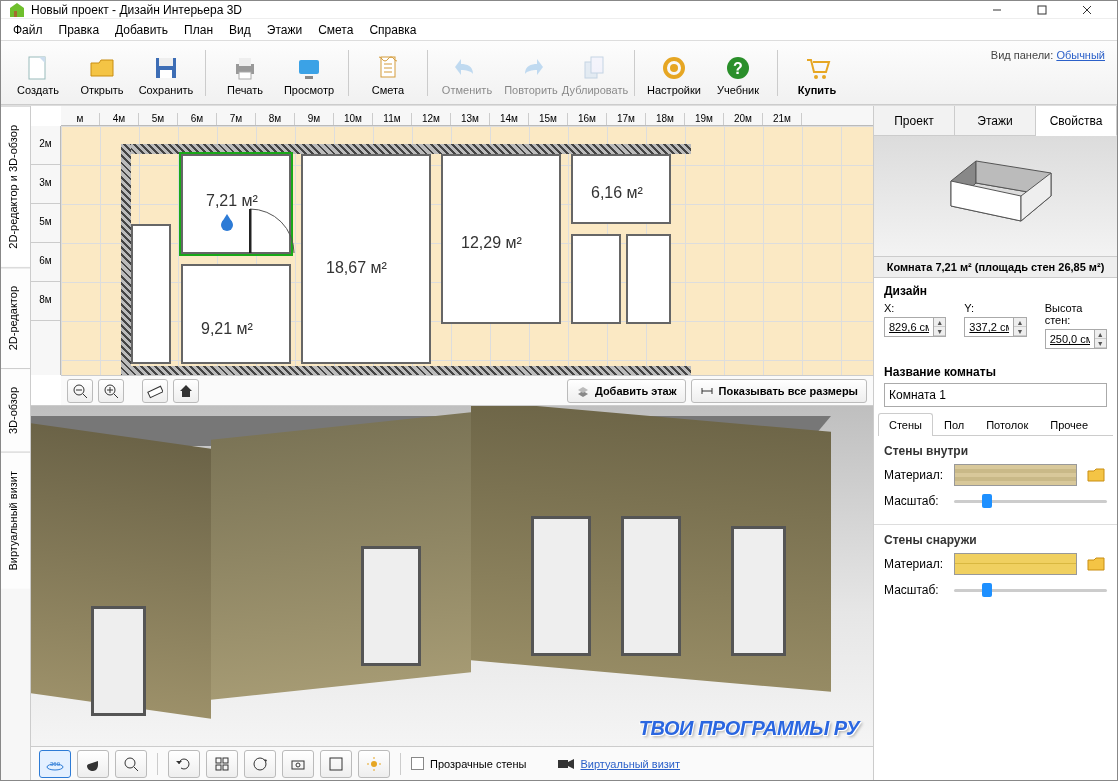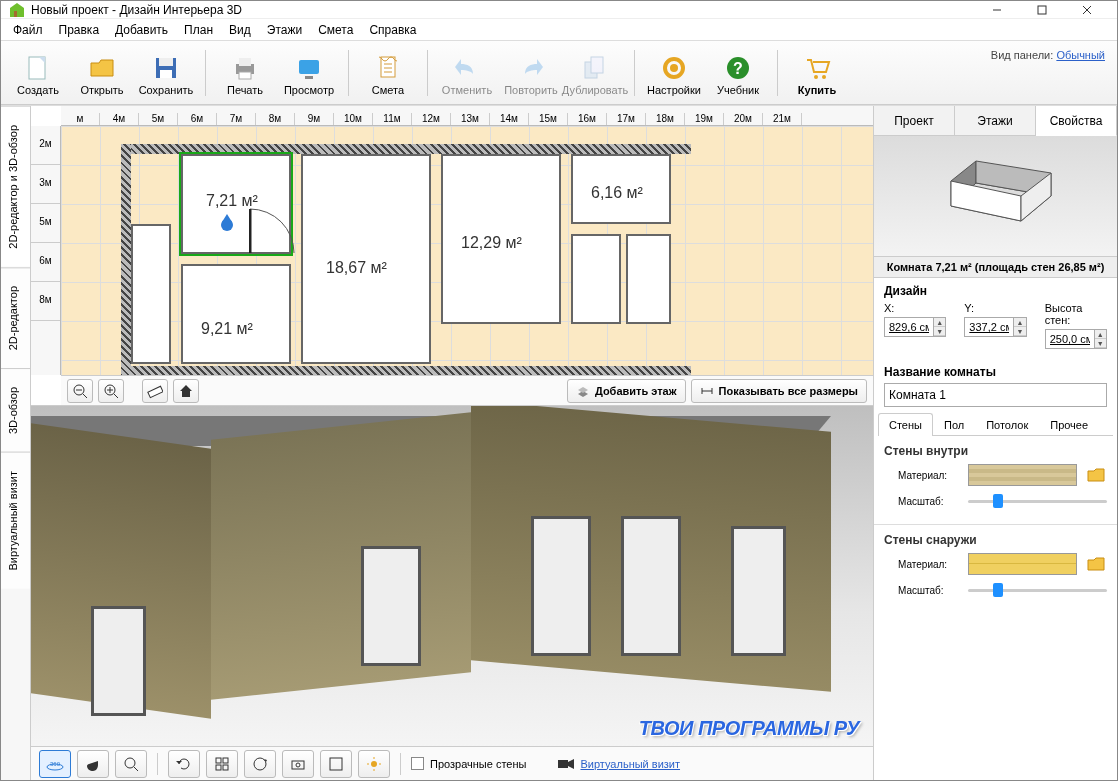--- a/index.html
+++ b/index.html
@@ -70,21 +70,21 @@
 .spin input{border:none;width:100%;padding:3px 4px;font-size:11px;outline:none;text-decoration:underline;}
 .spin .spins{width:16px;background:#eee;display:flex;flex-direction:column;border-left:1px solid #aaa;}
 .spin .spins div{flex:1;display:flex;align-items:center;justify-content:center;font-size:7px;color:#555;border-bottom:1px solid #ccc;}
 .namefield{border:1px solid #aaa;width:100%;padding:4px;font-size:12px;}
 .subtabs{display:flex;border-bottom:1px solid #ccc;margin:0 4px;}
 .subtab{padding:5px 10px;font-size:11px;border:1px solid transparent;border-bottom:none;border-radius:3px 3px 0 0;margin-bottom:-1px;}
 .subtab.active{border-color:#ccc;background:#fff;}
 .matgroup{padding:8px 10px;border-bottom:1px solid #ddd;}
 .matgroup .title{font-weight:bold;color:#333;margin-bottom:6px;font-size:12px;}
 .matrow{display:flex;align-items:center;gap:8px;margin-bottom:6px;}
-.matrow label{width:62px;font-size:10px;margin-left:14px;}
+.matrow label{width:62px;font-size:12px;}
 .swatch{flex:1;height:22px;border:1px solid #999;}
 .swatch.inner{background:repeating-linear-gradient(0deg,#d8c89a 0,#d8c89a 4px,#c9b988 4px,#c9b988 8px);}
 .swatch.outer{background:repeating-linear-gradient(0deg,#f0d060 0,#f0d060 10px,#d9b840 10px,#d9b840 11px),repeating-linear-gradient(90deg,transparent 0,transparent 30px,#d9b840 30px,#d9b840 31px);}
 .foldericon{width:22px;height:22px;display:flex;align-items:center;justify-content:center;}
 .slider{flex:1;position:relative;height:18px;}
 .slider .track{position:absolute;left:0;right:0;top:8px;height:3px;background:#ccc;border-radius:2px;}
 .slider .thumb{position:absolute;top:2px;width:10px;height:14px;background:#1e90ff;border-radius:2px;}
 .watermark{position:absolute;right:14px;bottom:40px;font-size:20px;font-weight:900;font-style:italic;color:#2a66e0;text-shadow:1px 1px 0 #fff,-1px 1px 0 #fff,2px 2px 3px rgba(0,0,0,.3);letter-spacing:-.5px;}
 svg{display:block;}
 .checkbox{width:13px;height:13px;border:1px solid #888;background:#fff;display:inline-block;vertical-align:middle;}

